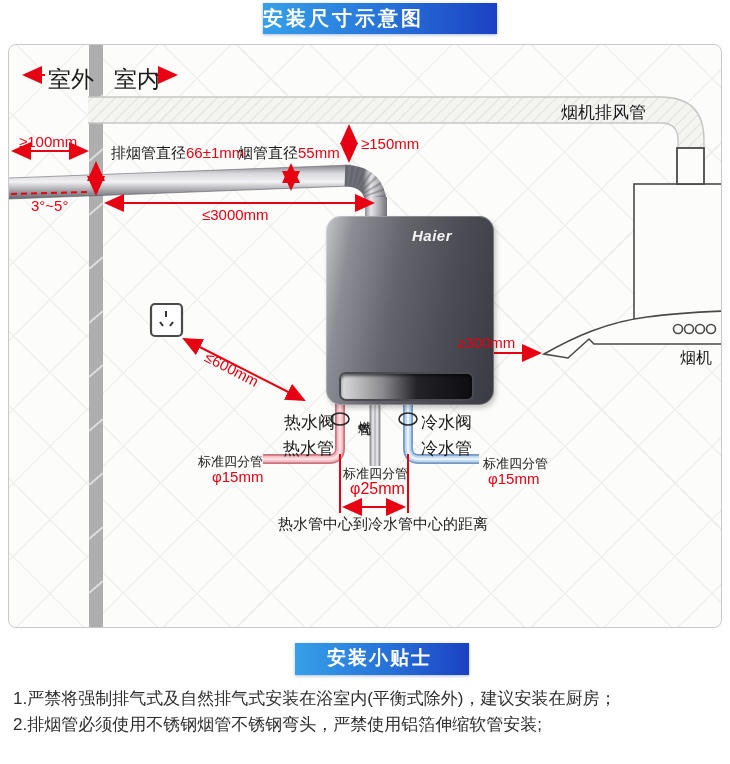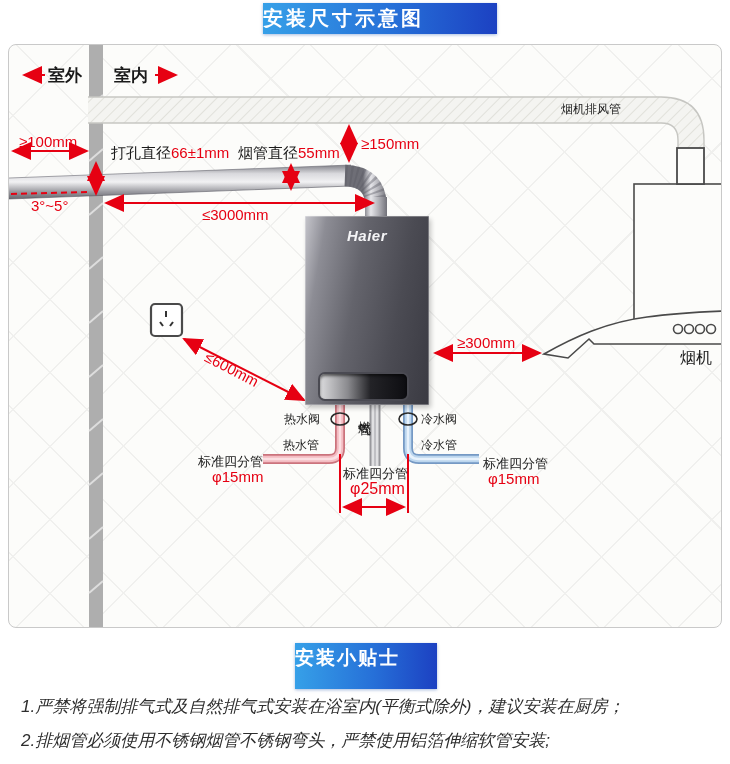--- a/index.html
+++ b/index.html
@@ -2,47 +2,47 @@
 <html><head>
 <meta charset="utf-8">
 <style>
   html,body{margin:0;padding:0;background:#fff;}
   body{width:730px;height:764px;position:relative;overflow:hidden;
        font-family:"Liberation Sans","DejaVu Sans",sans-serif;color:#1a1a1a;}
   .banner{position:absolute;color:#fff;font-weight:bold;
           background:linear-gradient(90deg,#36a0e8 0%,#2670d8 55%,#1c41c2 100%);
           box-shadow:0 1px 3px rgba(0,60,160,.35);}
   #banner-top{left:263px;top:3px;width:234px;height:31px;line-height:31px;font-size:20px;letter-spacing:3px;}
-  #banner-bottom{left:295px;top:643px;width:142px;height:46px;line-height:30px;font-size:19px;letter-spacing:2px;}
+  #banner-bottom{left:295px;top:643px;width:142px;height:32px;line-height:30px;font-size:19px;letter-spacing:2px;padding-left:32px;}
   #diagram{position:absolute;left:8px;top:44px;width:714px;height:584px;
            border:1px solid #c9c9c9;border-radius:8px;box-sizing:border-box;
            background:
              repeating-linear-gradient(45deg,#f0f0ee 0 1.5px,transparent 1.5px 52px),
              repeating-linear-gradient(135deg,#f0f0ee 0 1.5px,transparent 1.5px 52px),
              #fcfcfa;
            overflow:hidden;}
   #scene{position:absolute;left:0;top:0;}
   .lbl{position:absolute;white-space:nowrap;font-size:15px;color:#1a1a1a;}
   .red{color:#e60012;}
-  .b17{font-size:17px;font-weight:bold;}
-  .s14{font-size:12px;}
+  .b17{font-size:23px;font-weight:normal;}
+  .s14{font-size:17px;}
   .s13{font-size:13px;}
   .s16{font-size:16px;}
   #lbl-gas{writing-mode:vertical-rl;text-orientation:upright;font-size:13px;letter-spacing:1px;}
   #lbl-600{transform:rotate(27.5deg);transform-origin:left top;font-size:15px;}
-  .heater{position:absolute;left:296px;top:171px;width:124px;height:189px;border-radius:1px;
+  .heater{position:absolute;left:317px;top:171px;width:124px;height:189px;border-radius:15px;
           background:linear-gradient(100deg,#c6c6cc 0%,#8d8d95 14%,#64646c 40%,#4b4b53 70%,#3a3a42 100%);
-          box-shadow:inset 0 0 0 1px rgba(255,255,255,.28),2px 3px 5px rgba(0,0,0,.22);}
+          box-shadow:inset 0 0 0 1px rgba(255,255,255,.28),2px 3px 5px rgba(0,0,0,.22);padding-left:44px;}
   .heater .logo{text-align:center;margin-top:11px;color:#f4f4f6;font-weight:bold;
                 font-size:15px;letter-spacing:.5px;font-style:italic;}
   .heater .panel{position:absolute;left:15px;right:22px;bottom:6px;height:25px;border-radius:5px;
                  background:linear-gradient(90deg,#dcdcde 0%,#8a8a8e 32%,#232327 58%,#0d0d11 100%);
                  box-shadow:0 0 0 2px #4a4a52,inset 0 2px 3px rgba(0,0,0,.55);}
   #tips{position:absolute;left:13px;top:686px;width:712px;font-size:17px;color:#2d2d2d;}
-  #tips p{margin:8px;line-height:25.5px;font-style:italic;}
+  #tips p{margin:0;line-height:25.5px;}
 </style>
 </head>
 <body>
 
 <div class="banner" id="banner-top">安装尺寸示意图</div>
 
 <div id="diagram">
 
   <svg id="scene" width="714" height="584" viewBox="0 0 714 584">
     <defs>
@@ -159,21 +159,21 @@
 
   <div class="heater">
     <div class="logo">Haier</div>
     <div class="panel"></div>
   </div>
 
   <div class="lbl b17" style="left:39px;top:19px">室外</div>
   <div class="lbl b17" style="left:105px;top:19px">室内</div>
   <div class="lbl red" style="left:10px;top:88px">≥100mm</div>
   <div class="lbl red" style="left:22px;top:152px">3°~5°</div>
-  <div class="lbl" style="left:102px;top:99px"><span>打孔直径</span><span class="red">66±1mm</span></div>
+  <div class="lbl" style="left:102px;top:99px"><span>排烟管直径</span><span class="red">66±1mm</span></div>
   <div class="lbl" style="left:229px;top:99px"><span>烟管直径</span><span class="red">55mm</span></div>
   <div class="lbl red" style="left:352px;top:90px">≥150mm</div>
   <div class="lbl red" style="left:193px;top:161px">≤3000mm</div>
   <div class="lbl red" id="lbl-600" style="left:201px;top:303px">≤600mm</div>
   <div class="lbl red" style="left:448px;top:289px">≥300mm</div>
   <div class="lbl s14" style="left:552px;top:56px">烟机排风管</div>
   <div class="lbl s16" style="left:671px;top:303px">烟机</div>
 
   <div class="lbl s14" style="left:275px;top:366px">热水阀</div>
   <div class="lbl s14" style="left:274px;top:392px">热水管</div>
@@ -181,20 +181,21 @@
   <div class="lbl s14" style="left:412px;top:366px">冷水阀</div>
   <div class="lbl s14" style="left:412px;top:392px">冷水管</div>
 
   <div class="lbl s13" style="left:189px;top:408px">标准四分管</div>
   <div class="lbl red" style="left:203px;top:423px">φ15mm</div>
   <div class="lbl s13" style="left:334px;top:420px">标准四分管</div>
   <div class="lbl red s16" style="left:341px;top:435px">φ25mm</div>
   <div class="lbl s13" style="left:474px;top:410px">标准四分管</div>
   <div class="lbl red" style="left:479px;top:425px">φ15mm</div>
 
+  <div class="lbl" style="left:269px;top:470px">热水管中心到冷水管中心的距离</div>
 </div>
 
 <div class="banner" id="banner-bottom">安装小贴士</div>
 
 <div id="tips">
   <p>1.严禁将强制排气式及自然排气式安装在浴室内(平衡式除外)，建议安装在厨房；</p>
   <p>2.排烟管必须使用不锈钢烟管不锈钢弯头，严禁使用铝箔伸缩软管安装;</p>
 </div>
 
 </body></html>

